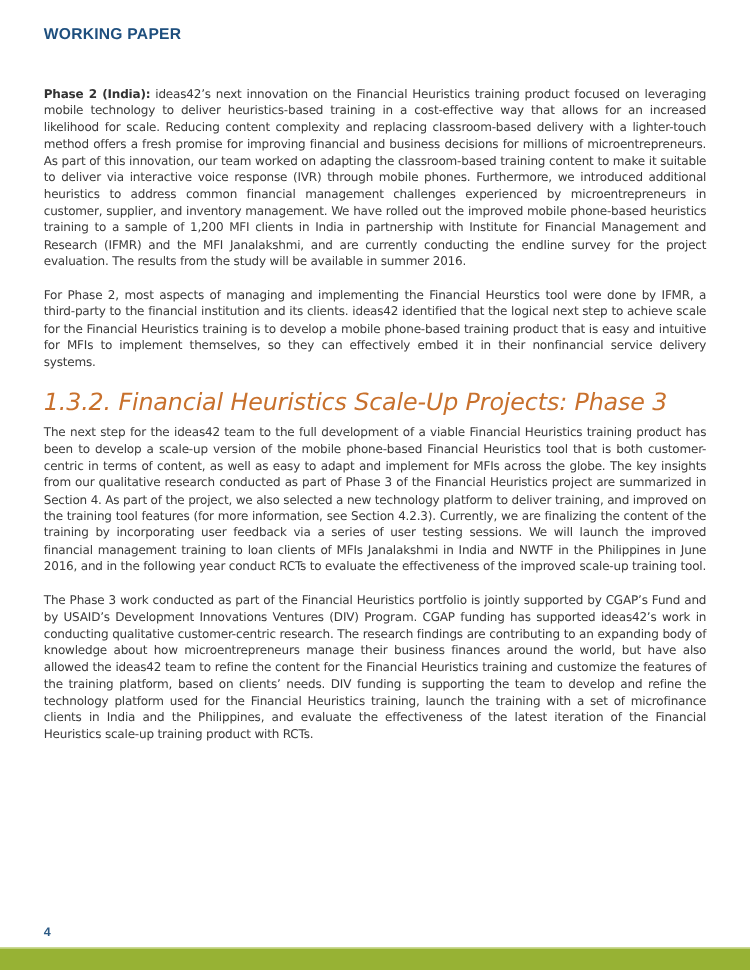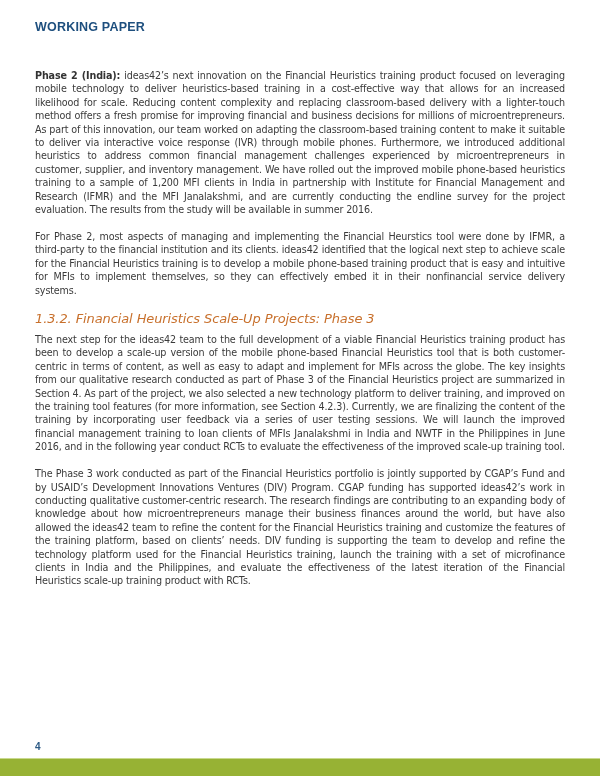--- a/index.html
+++ b/index.html
@@ -23,21 +23,21 @@
     text-align: justify; letter-spacing: -0.15px;
     font-family: "DejaVu Sans", sans-serif;
     color: #3a3a3a;
   }
   p.gap { margin-top: 13.5px; }
   .lead { font-weight: bold; color: #333; }
   h2 {
     margin: 14px 0 7px 0;
     font-family: "DejaVu Sans", sans-serif;
     font-style: italic; font-weight: normal;
-    font-size: 13px; letter-spacing: -0.1px;
+    font-size: 19px; letter-spacing: -0.1px;
     color: #c8702c;
   }
   .page-number {
     position: absolute; left: 35px; top: 741px;
     font-family: "Liberation Sans", sans-serif;
     font-size: 10px; font-weight: bold; color: #2c5a85;
   }
   .footer-bar {
     position: absolute; left: 0; top: 758px; width: 600px; height: 18px;
     background: #97b234;

